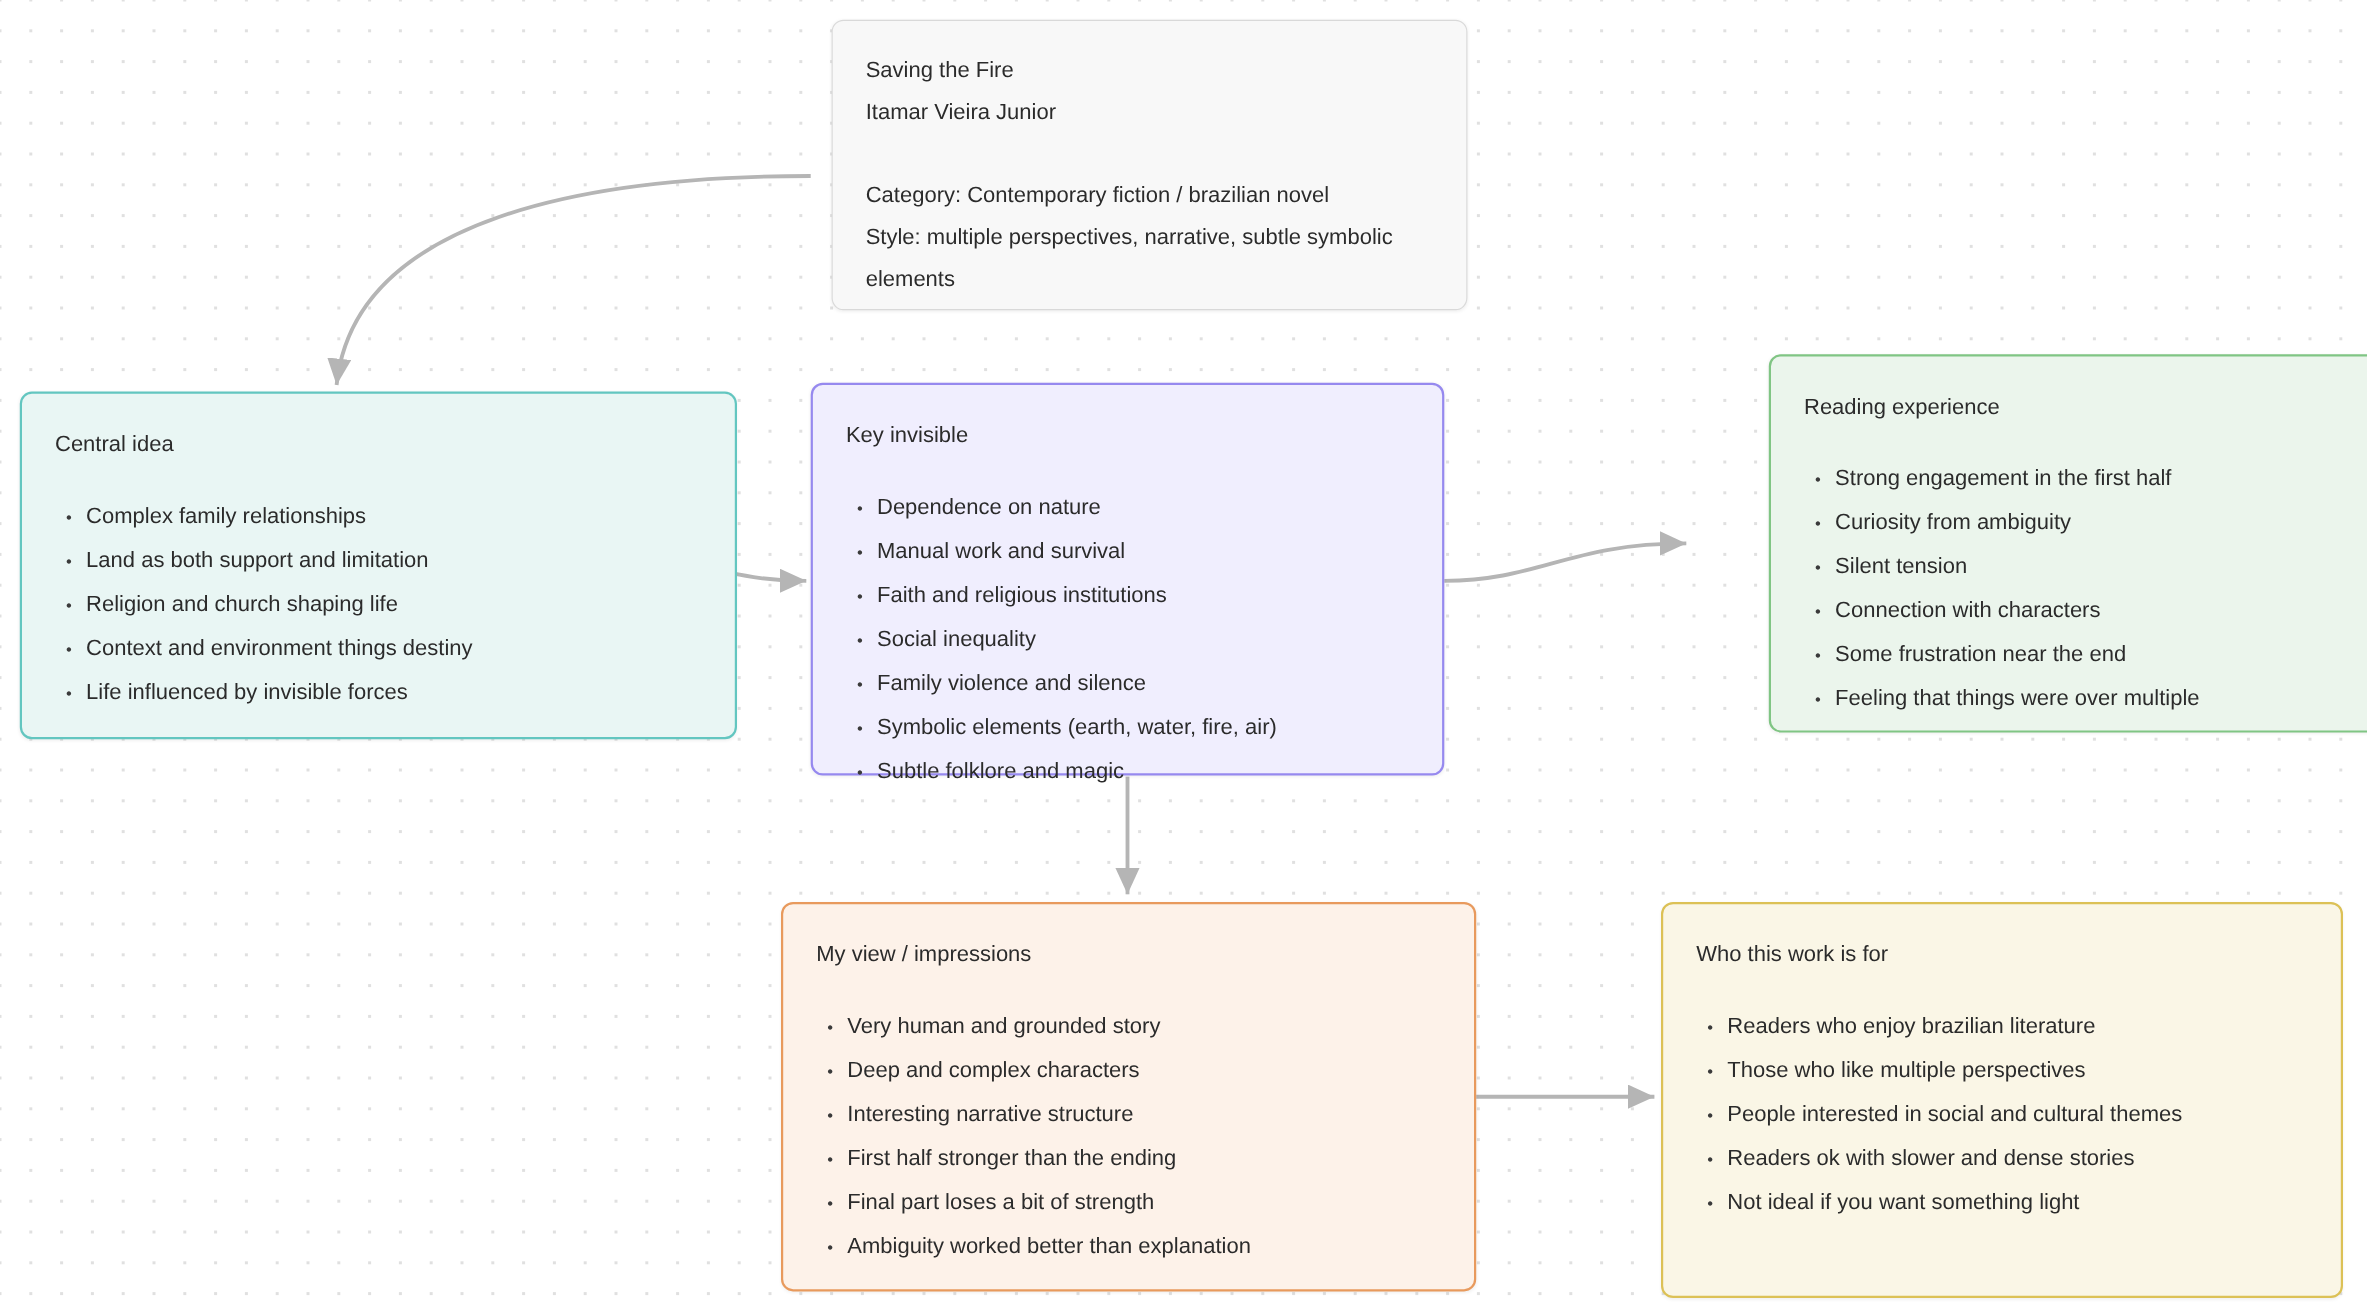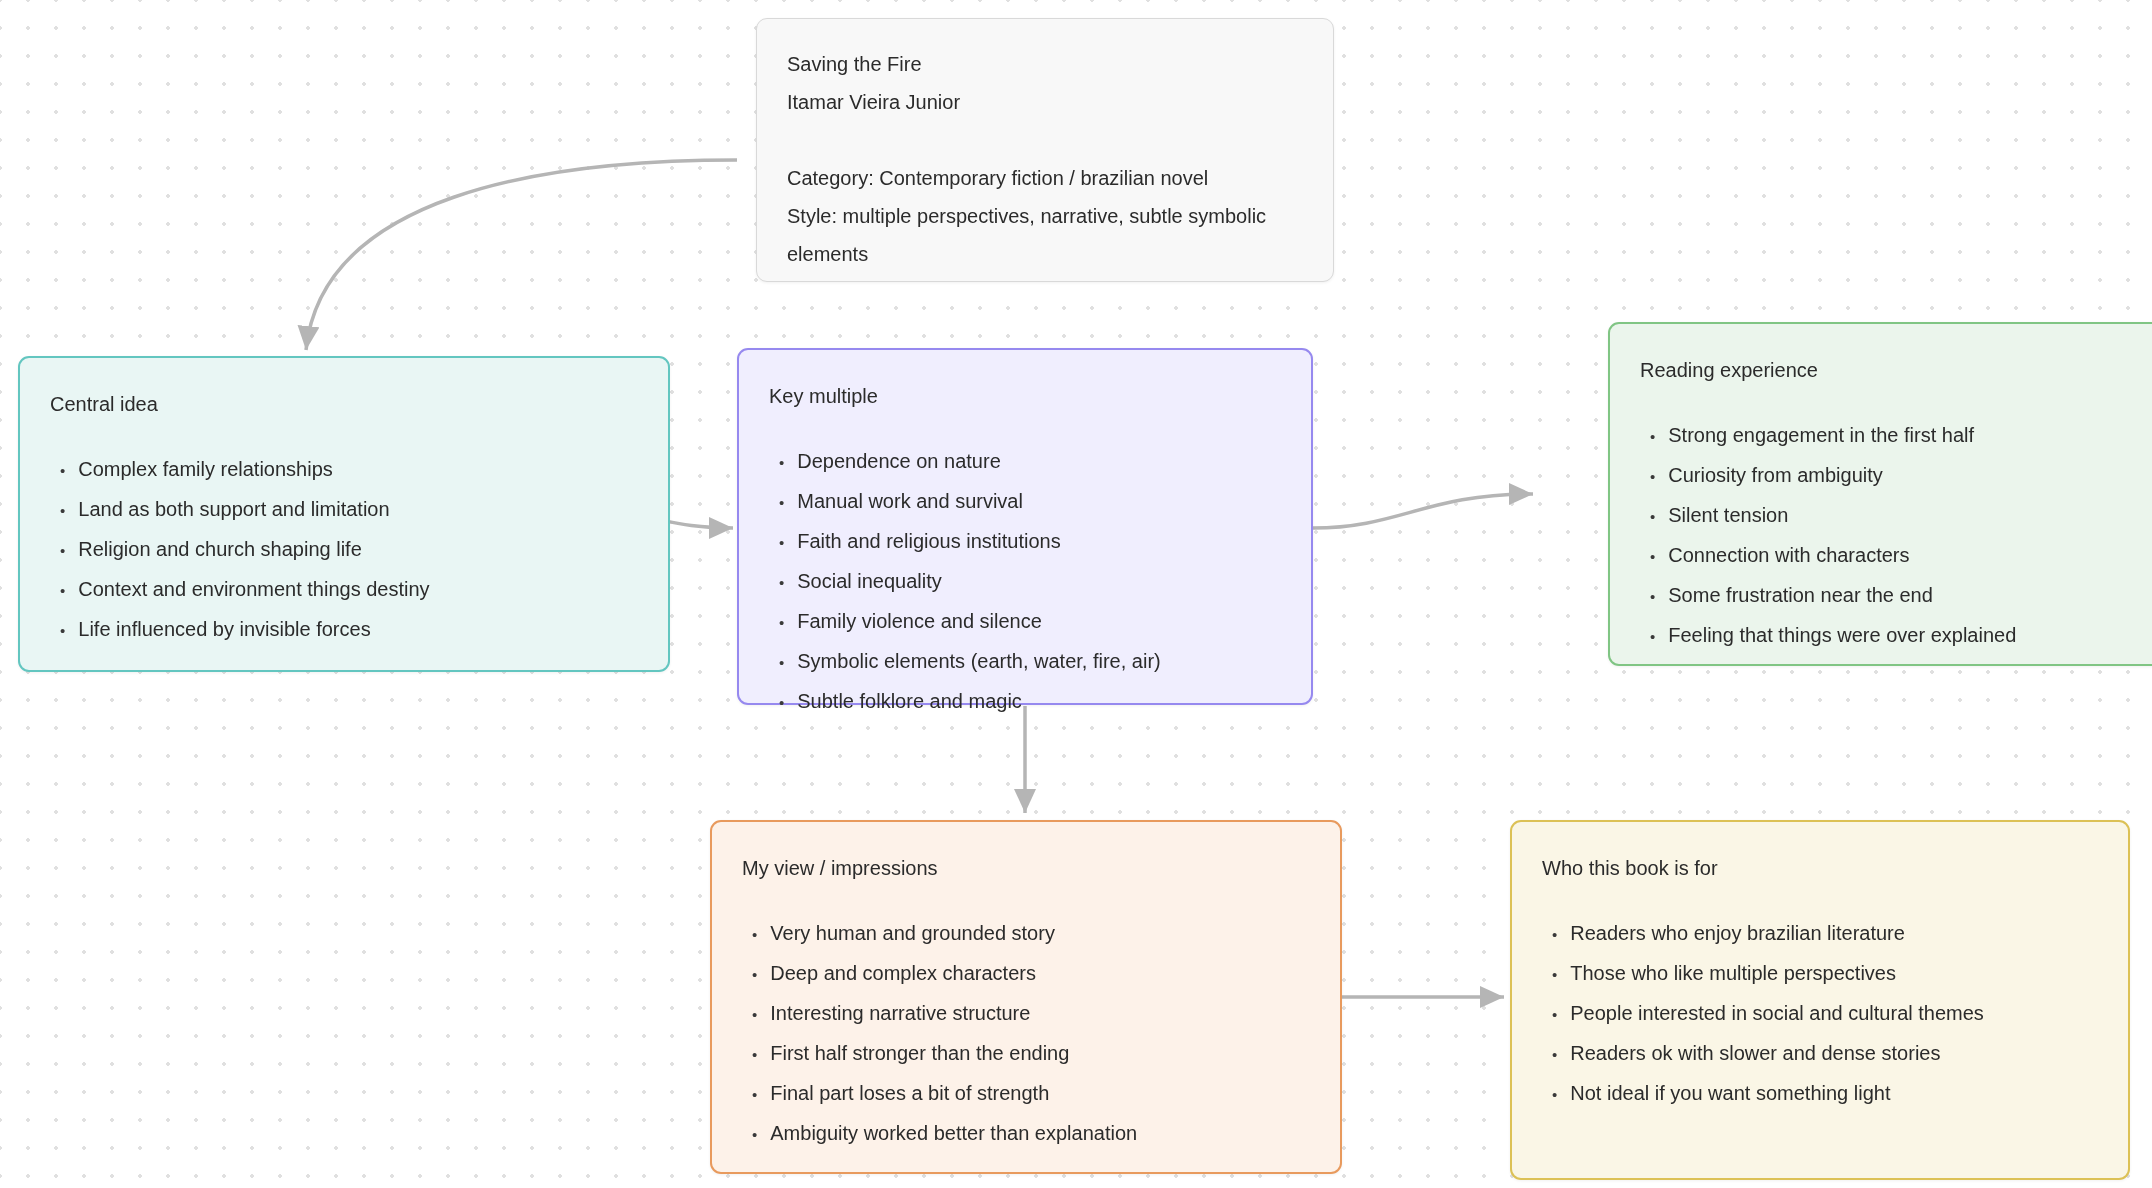--- a/index.html
+++ b/index.html
@@ -115,21 +115,21 @@
           <span>Context and environment things destiny</span>
         </li>
       <li>
           <span class="bullet-marker">•</span>
           <span>Life influenced by invisible forces</span>
         </li>
     </ul>
   </div>
 
   <div class="node" style="left: 737px; top: 348px; width: 576px; height: 357px; border-color: rgb(150, 137, 239); background-color: rgb(240, 238, 254);">
-    <div class="node-title">Key multiple</div>
+    <div class="node-title">Key invisible</div>
     <ul>
       <li>
           <span class="bullet-marker">•</span>
           <span>Dependence on nature</span>
         </li>
       <li>
           <span class="bullet-marker">•</span>
           <span>Manual work and survival</span>
         </li>
       <li>
@@ -173,21 +173,21 @@
       <li>
           <span class="bullet-marker">•</span>
           <span>Connection with characters</span>
         </li>
       <li>
           <span class="bullet-marker">•</span>
           <span>Some frustration near the end</span>
         </li>
       <li>
           <span class="bullet-marker">•</span>
-          <span>Feeling that things were over explained</span>
+          <span>Feeling that things were over multiple</span>
         </li>
     </ul>
   </div>
 
   <div class="node" style="left: 710px; top: 820px; width: 632px; height: 354px; border-color: rgb(232, 154, 93); background-color: rgb(253, 242, 233);">
     <div class="node-title">My view / impressions</div>
     <ul>
       <li>
           <span class="bullet-marker">•</span>
           <span>Very human and grounded story</span>
@@ -209,21 +209,21 @@
           <span>Final part loses a bit of strength</span>
         </li>
       <li>
           <span class="bullet-marker">•</span>
           <span>Ambiguity worked better than explanation</span>
         </li>
     </ul>
   </div>
 
   <div class="node" style="left: 1510px; top: 820px; width: 620px; height: 360px; border-color: rgb(220, 193, 86); background-color: rgb(250, 246, 230);">
-    <div class="node-title">Who this book is for</div>
+    <div class="node-title">Who this work is for</div>
     <ul>
       <li>
           <span class="bullet-marker">•</span>
           <span>Readers who enjoy brazilian literature</span>
         </li>
       <li>
           <span class="bullet-marker">•</span>
           <span>Those who like multiple perspectives</span>
         </li>
       <li>

